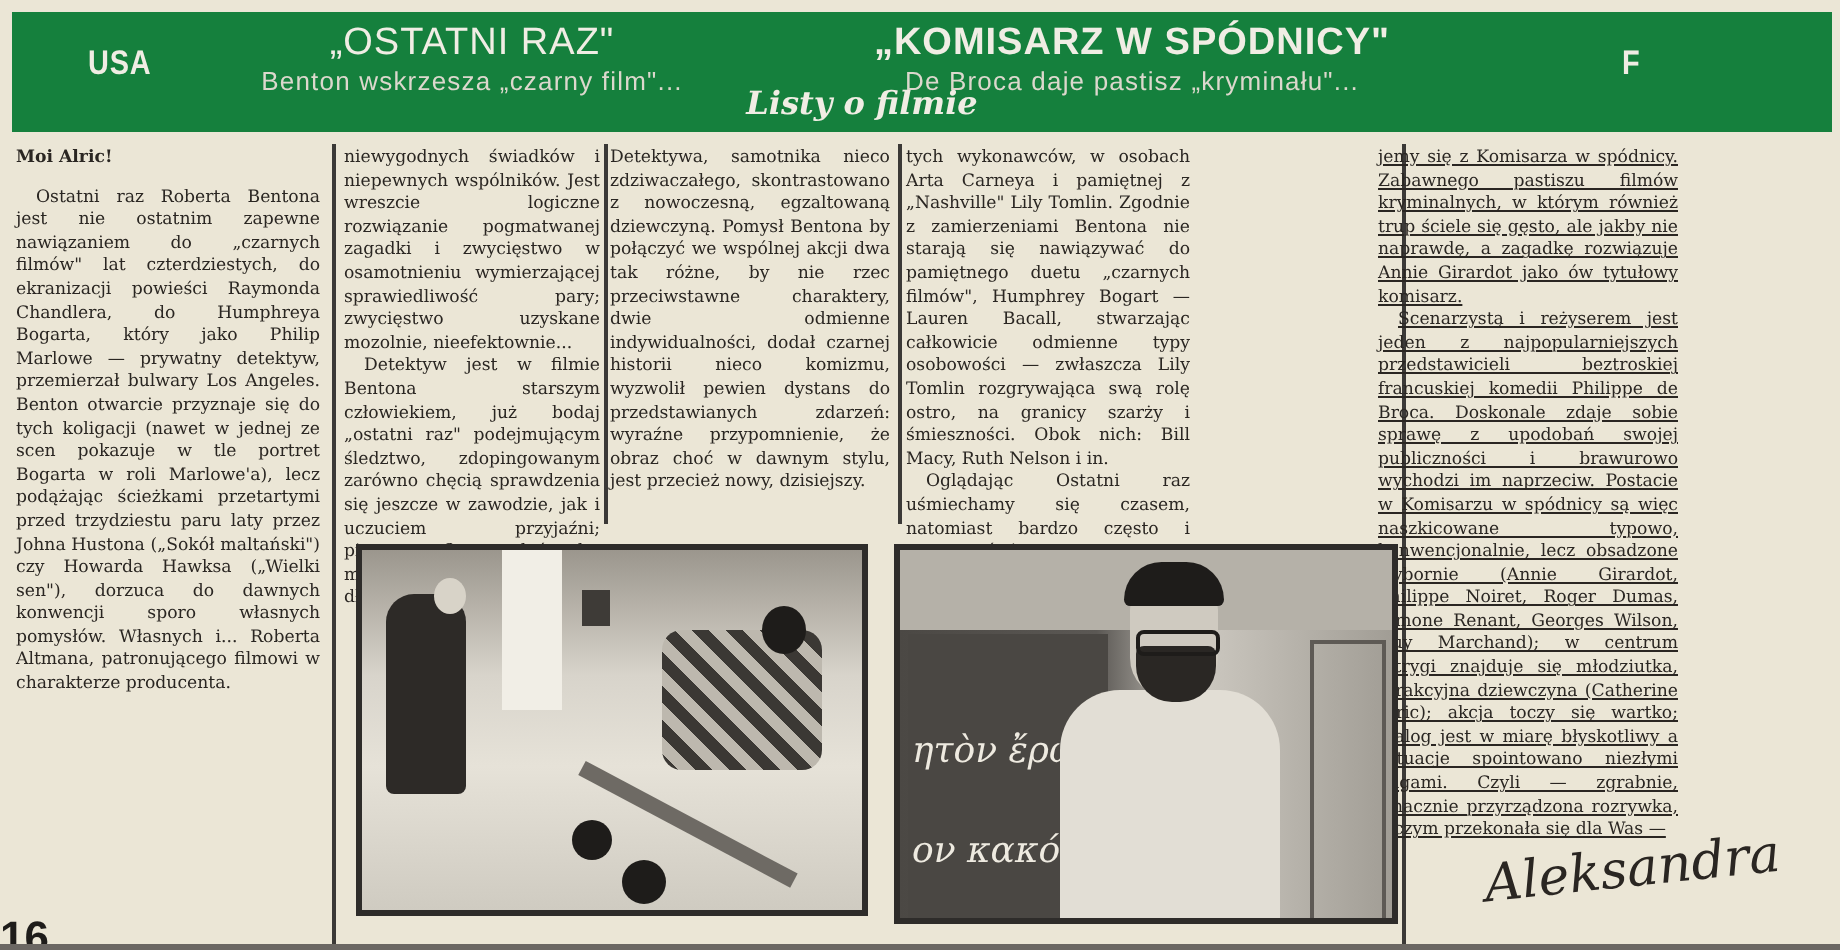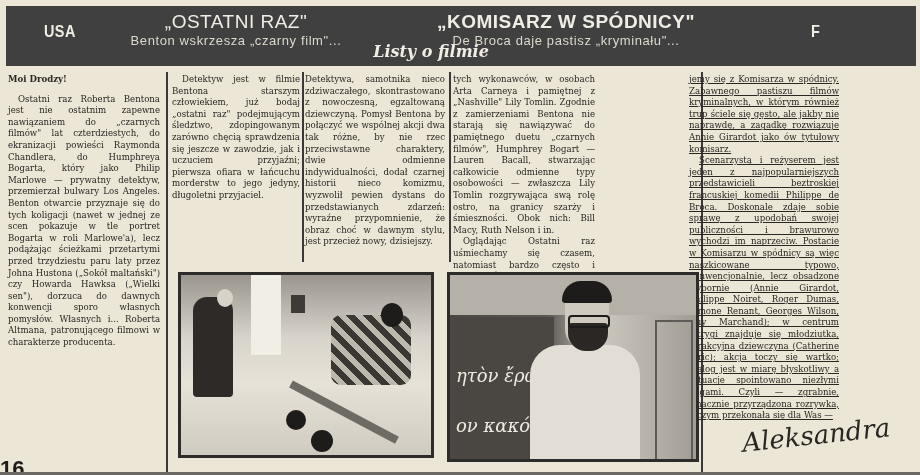--- a/index.html
+++ b/index.html
@@ -5,21 +5,21 @@
     html, body { margin: 0; padding: 0; }
     body {
       width: 920px; height: 475px; overflow: hidden;
       background: #ebe6d6;
       font-family: "DejaVu Serif", serif;
       color: #2a2622;
       position: relative;
     }
     .banner {
       position: absolute; left: 6px; top: 6px; width: 910px; height: 60px;
-      background: #404040;
+      background: #15803d;
       color: #f0ede4;
     }
     .banner .country {
       position: absolute; top: 16px; font-family: "Liberation Sans", sans-serif;
       font-weight: bold; font-size: 17px; letter-spacing: 0.5px;
       transform: scaleX(0.85); transform-origin: left;
     }
     .banner .country.left { left: 38px; }
     .banner .country.right { left: 805px; }
     .banner .film {
@@ -82,27 +82,28 @@
   </div>
   <span class="series">Listy o filmie</span>
   <div class="film right">
     <div class="t">„KOMISARZ W SPÓDNICY"</div>
     <div class="s">De Broca daje pastisz „kryminału"...</div>
   </div>
   <span class="country right">F</span>
 </div>
 
 <div class="col c1">
-  <p class="greet">Moi Drodzy!</p>
+  <p class="greet">Moi Alric!</p>
   <p>Ostatni raz Roberta Bentona jest nie ostatnim zapewne nawiązaniem do „czarnych filmów" lat czterdziestych, do ekranizacji powieści Raymonda Chandlera, do Humphreya Bogarta, który jako Philip Marlowe — prywatny detektyw, przemierzał bulwary Los Angeles. Benton otwarcie przyznaje się do tych koligacji (nawet w jednej ze scen pokazuje w tle portret Bogarta w roli Marlowe'a), lecz podążając ścieżkami przetartymi przed trzydziestu paru laty przez Johna Hustona („Sokół maltański") czy Howarda Hawksa („Wielki sen"), dorzuca do dawnych konwencji sporo własnych pomysłów. Własnych i... Roberta Altmana, patronującego filmowi w charakterze producenta.</p>
 </div>
 
 <div class="vrule" style="left:166px; top:72px; height:400px;"></div>
 
 <div class="col c2">
+  <p style="text-indent:0">niewygodnych świadków i niepewnych wspólników. Jest wreszcie logiczne rozwiązanie pogmatwanej zagadki i zwycięstwo w osamotnieniu wymierzającej sprawiedliwość pary; zwycięstwo uzyskane mozolnie, nieefektownie...</p>
   <p>Detektyw jest w filmie Bentona starszym człowiekiem, już bodaj „ostatni raz" podejmującym śledztwo, zdopingowanym zarówno chęcią sprawdzenia się jeszcze w zawodzie, jak i uczuciem przyjaźni; pierwsza ofiara w łańcuchu morderstw to jego jedyny, długoletni przyjaciel.</p>
 </div>
 
 <div class="vrule" style="left:302px; top:72px; height:190px;"></div>
 
 <div class="col c3">
   <p style="text-indent:0">Detektywa, samotnika nieco zdziwaczałego, skontrastowano z nowoczesną, egzaltowaną dziewczyną. Pomysł Bentona by połączyć we wspólnej akcji dwa tak różne, by nie rzec przeciwstawne charaktery, dwie odmienne indywidualności, dodał czarnej historii nieco komizmu, wyzwolił pewien dystans do przedstawianych zdarzeń: wyraźne przypomnienie, że obraz choć w dawnym stylu, jest przecież nowy, dzisiejszy.</p>
 </div>
 
 <div class="vrule" style="left:449px; top:72px; height:190px;"></div>

